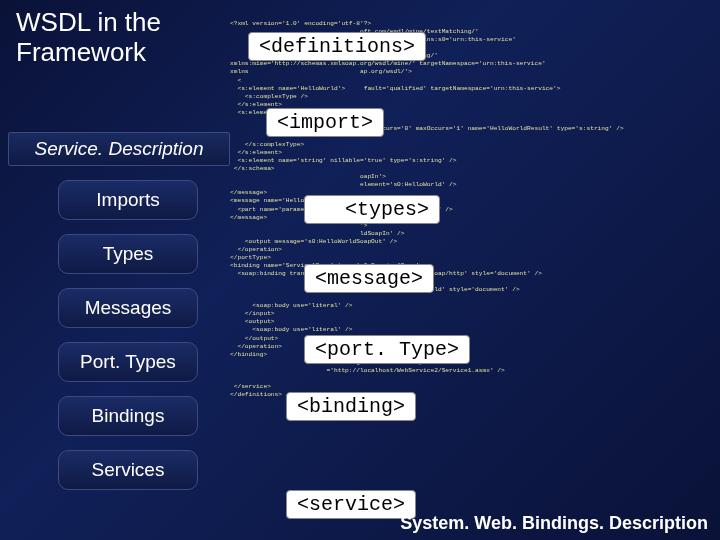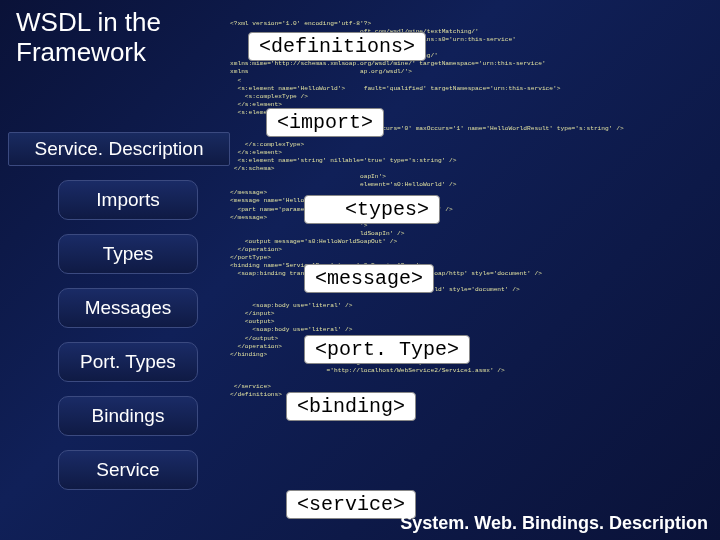--- a/index.html
+++ b/index.html
@@ -36,20 +36,21 @@
     height: 32px;
     border: 1px solid #3b4a80;
     background: linear-gradient(#192a60, #0f1a44);
     color: #fff;
     font-size: 19px;
     font-weight: 400;
     display: flex;
     align-items: center;
     justify-content: center;
     border-radius: 2px;
+    font-style: italic;
   }
   .sidebar {
     position: absolute;
     left: 58px;
     top: 180px;
     width: 140px;
   }
   .side-btn {
     height: 38px;
     margin-bottom: 14px;
@@ -107,21 +108,21 @@
   </div>
 
   <div class="desc-label">Service. Description</div>
 
   <div class="sidebar">
     <div class="side-btn">Imports</div>
     <div class="side-btn">Types</div>
     <div class="side-btn">Messages</div>
     <div class="side-btn">Port. Types</div>
     <div class="side-btn">Bindings</div>
-    <div class="side-btn">Service</div>
+    <div class="side-btn">Services</div>
   </div>
 
   <div class="code-area">
 <span>&lt;?xml version='1.0' encoding='utf-8'?&gt;</span>
 <span>                                   oft.com/wsdl/mine/textMatching/'</span>
 <span>                                   rg/wsdl/soap/' xmlns:s0='urn:this-service'</span>
 <span>                                   rg/wsdl/http/'</span>
 <span>                                   p.org/soap/encoding/'</span>
 <span>xmlns:mime='http://schemas.xmlsoap.org/wsdl/mine/' targetNamespace='urn:this-service'</span>
 <span>xmlns                              ap.org/wsdl/'&gt;</span>

